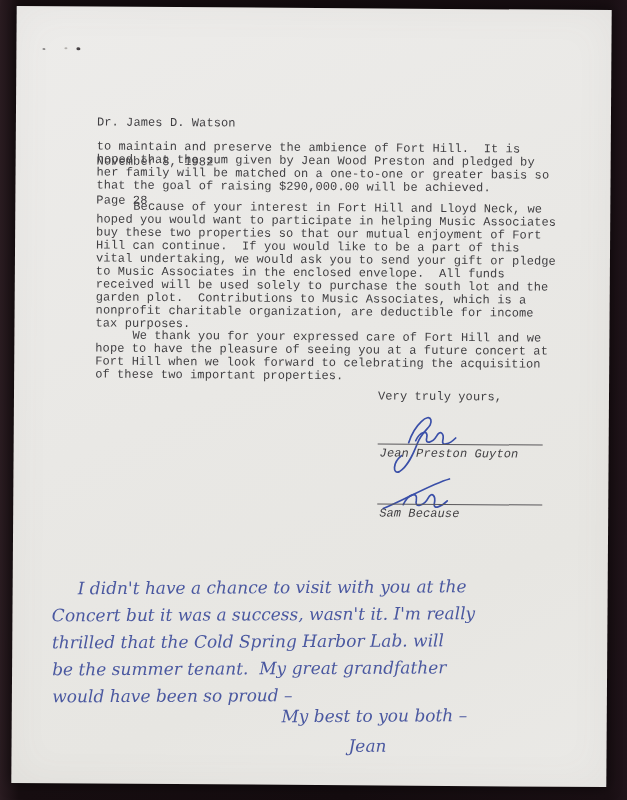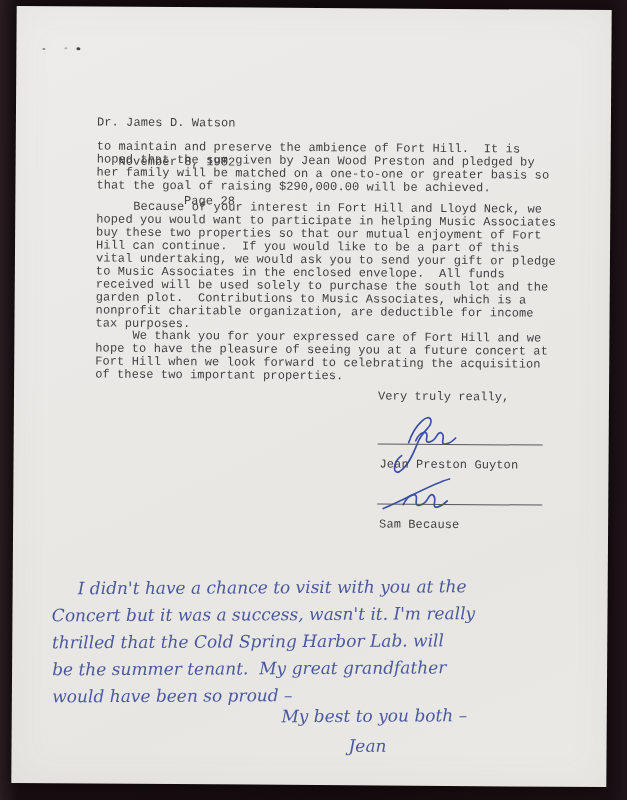--- a/index.html
+++ b/index.html
@@ -26,33 +26,33 @@
   .speck.s3 { left: 60px; top: 41px; width: 4px; height: 3px; background: #474245; }
 
   .typed {
     color: #403f42;
     font-size: 12px;
     line-height: 13px;
     letter-spacing: 0.1px;
     white-space: pre-wrap;
   }
   .header { position: absolute; left: 81px; top: 84px; }
-  .header div { height: 13px; text-align: right; }
+  .header div { height: 13px; }
   .para { position: absolute; left: 81px; width: 462px; }
   .p1 { top: 134px; }
   .p2 { top: 194px; }
   .p3 { top: 323px; }
   .indent { text-indent: 37px; }
   .closing { position: absolute; left: 364px; top: 382px; }
 
   .sig-block { position: absolute; left: 364px; width: 165px; height: 62px; }
   .sig1 { top: 398px; }
   .sig2 { top: 458px; }
   .sig-rule { position: absolute; left: 0; top: 37px; width: 165px; height: 1px; background: #59575a; }
-  .sig-name { position: absolute; left: 2px; top: 52px; }
+  .sig-name { position: absolute; left: 2px; top: 41px; font-style: italic; }
   .sig-script { position: absolute; }
   .sig1 .sig-script { left: 7px; top: 4px; width: 76px; height: 64px; }
   .sig2 .sig-script { left: 4px; top: 10px; width: 78px; height: 36px; }
   .sig-script path { fill: none; stroke: #3a4fa8; stroke-width: 1.7; stroke-linecap: round; }
 
   .note {
     position: absolute; left: 40px; top: 566px; width: 520px;
     font-family: "DejaVu Serif", "Liberation Serif", serif;
     font-style: italic;
     font-size: 17px;
@@ -91,21 +91,21 @@
 to Music Associates in the enclosed envelope.  All funds
 received will be used solely to purchase the south lot and the
 garden plot.  Contributions to Music Associates, which is a
 nonprofit charitable organization, are deductible for income
 tax purposes.</div>
   <div class="para typed p3 indent">We thank you for your expressed care of Fort Hill and we
 hope to have the pleasure of seeing you at a future concert at
 Fort Hill when we look forward to celebrating the acquisition
 of these two important properties.</div>
 
-  <div class="closing typed">Very truly really,</div>
+  <div class="closing typed">Very truly yours,</div>
 
   <div class="sig-block sig1">
     <svg class="sig-script" viewBox="0 0 76 64" preserveAspectRatio="none">
       <path d="M 24 32 C 30 13, 44 2, 46 9 C 48 16, 38 19, 33 32 C 28 45, 23 56, 15 61 C 8 64, 8 52, 17 45"></path>
       <path d="M 31 30 C 35 21, 44 18, 42 27 C 40 34, 48 32, 52 25 C 55 19, 60 22, 58 30 C 57 35, 64 34, 71 27"></path>
     </svg>
     <div class="sig-rule"></div>
     <div class="sig-name typed">Jean Preston Guyton</div>
   </div>
 

